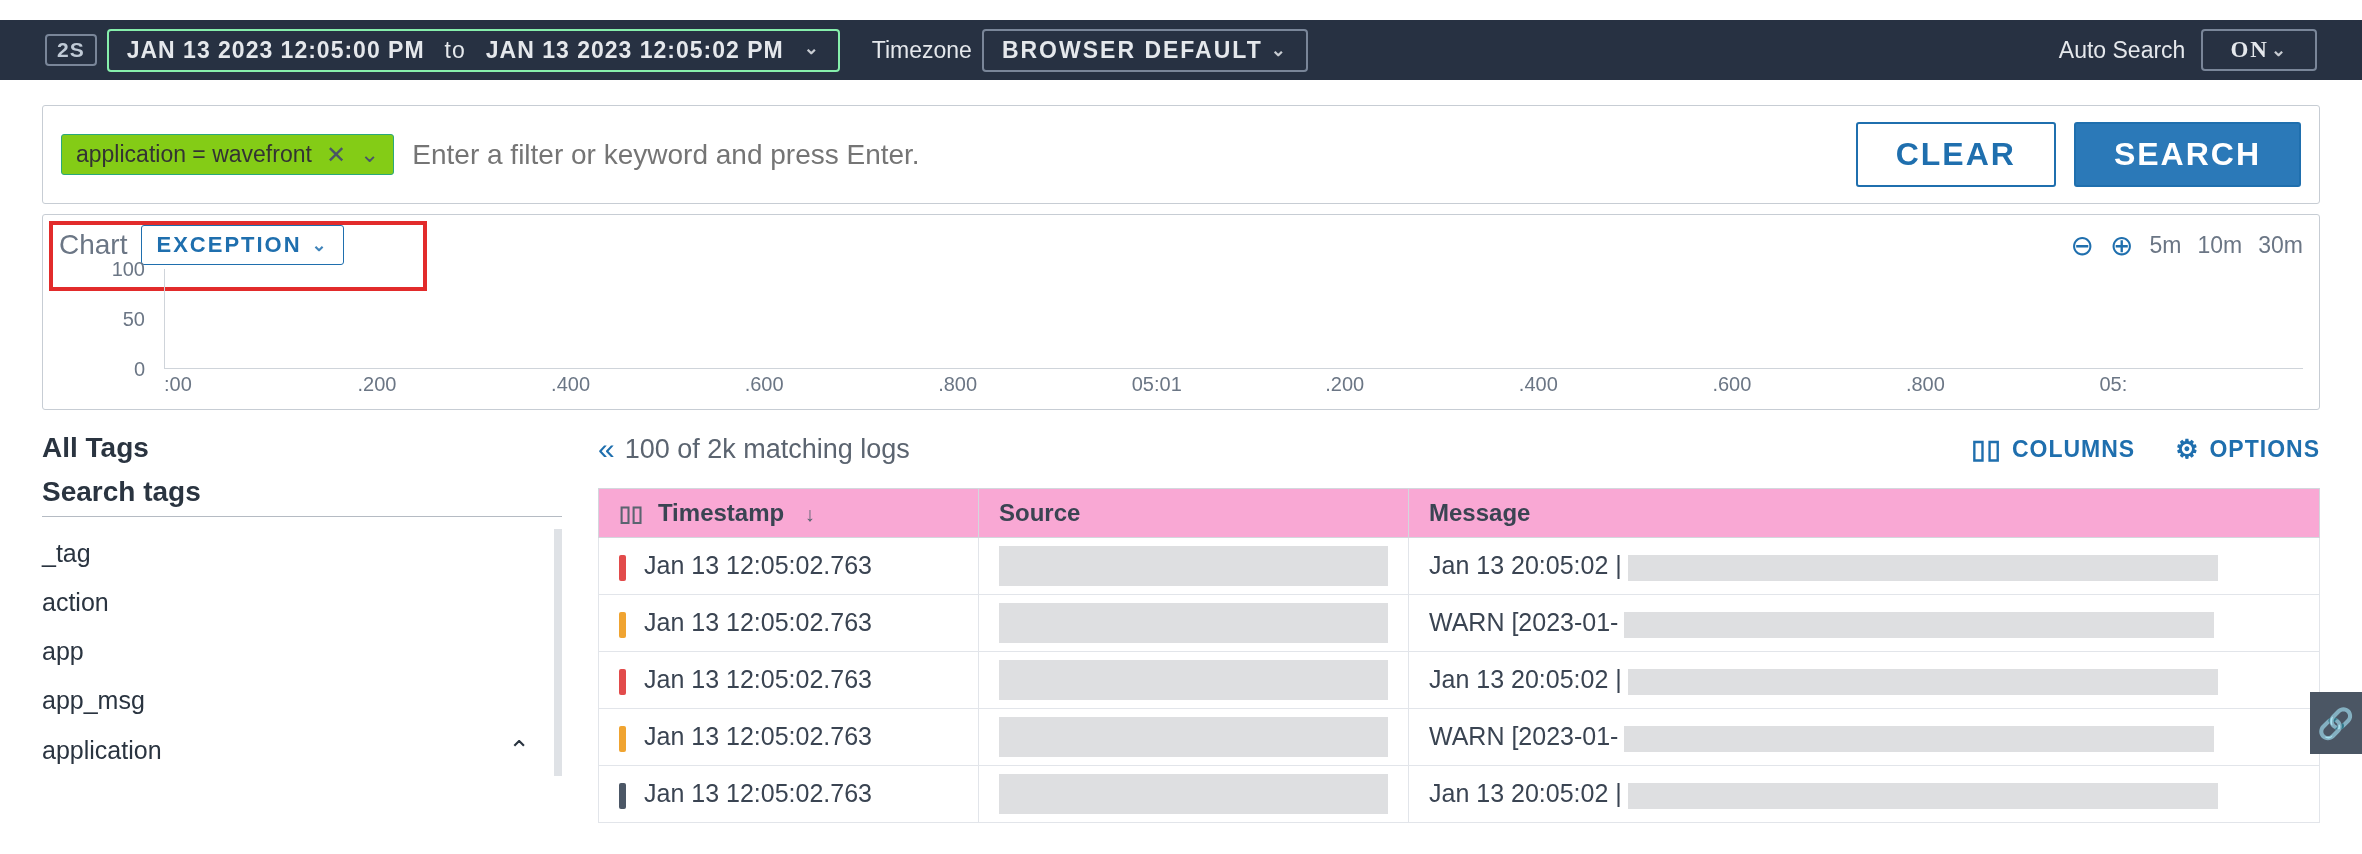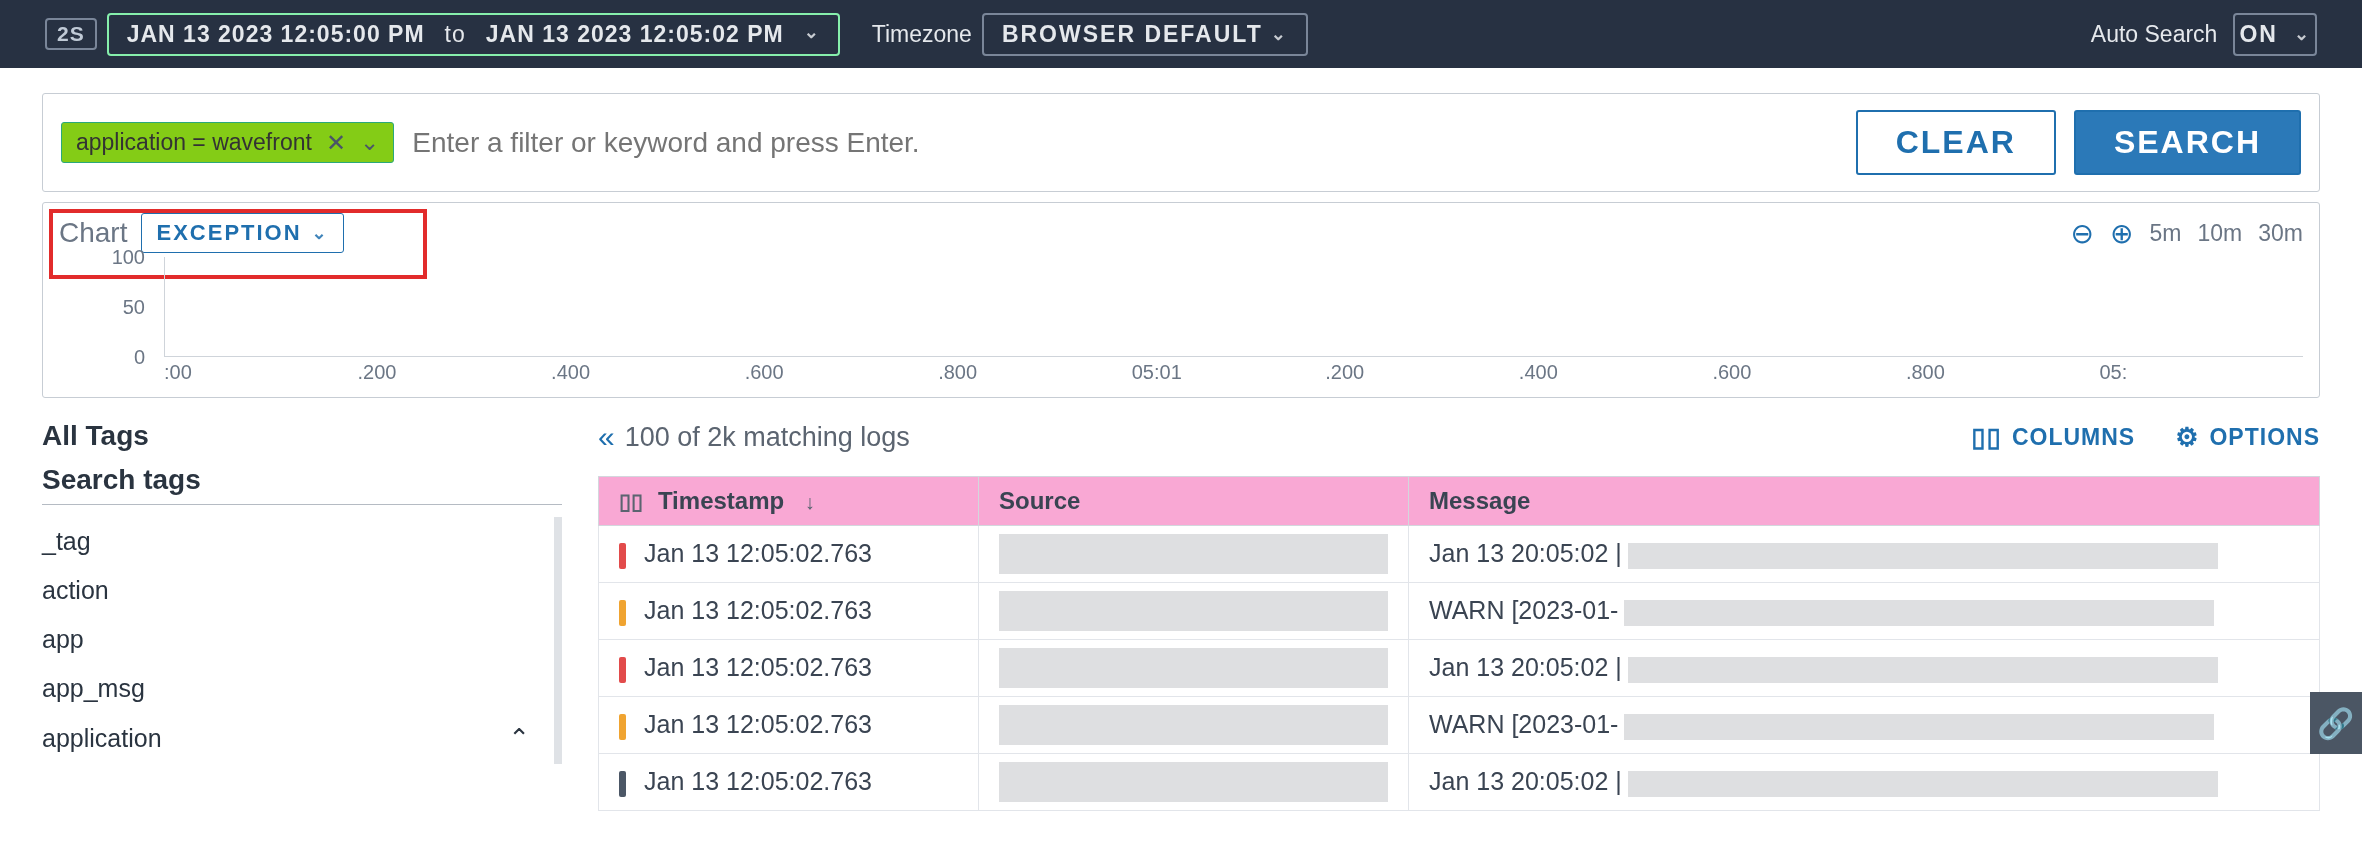--- a/index.html
+++ b/index.html
@@ -8,26 +8,27 @@
     background: #fff;
     color: #333;
     width: 2362px;
     height: 854px;
     font-size: 23px;
   }
 
   
   .topbar {
     background: #273142;
-    height: 68px;
+    height: 60px;
     display: flex;
     align-items: center;
     padding: 0 45px;
     color: #e5e8ec;
     gap: 10px;
+    margin-top: 20px;
   }
   .tb-badge {
     border: 2px solid #7a8699;
     color:#c0cad6;
     border-radius: 4px;
     padding: 2px 10px;
     font-size: 21px;
     font-weight: 600;
     letter-spacing: 1px;
   }
@@ -48,22 +49,22 @@
     border-radius: 4px;
     padding: 6px 18px;
     letter-spacing: 2px;
     font-weight:600;
     display:flex;
     align-items:center;
     gap:8px;
   }
   .tb-right { margin-left:auto; display:flex; align-items:center; gap:16px; }
   .tb-on {
-    border:2px solid #7a8699; border-radius:4px; padding:6px 4px;
-    font-weight:600; letter-spacing:2px; display:flex; align-items:center; gap:16px;
+    border:2px solid #7a8699; border-radius:4px; padding:6px 27px;
+    font-weight:600; letter-spacing:2px; display:flex; align-items:center; gap:2px;font-family:Liberation Serif, serif;
   }
   .chev { font-size:18px; opacity:0.85; }
 
   
   .filterbar {
     margin: 25px 42px 0 42px;
     border:1px solid #c7cdd4;
     border-radius:3px;
     padding: 16px 18px;
     display:flex;

